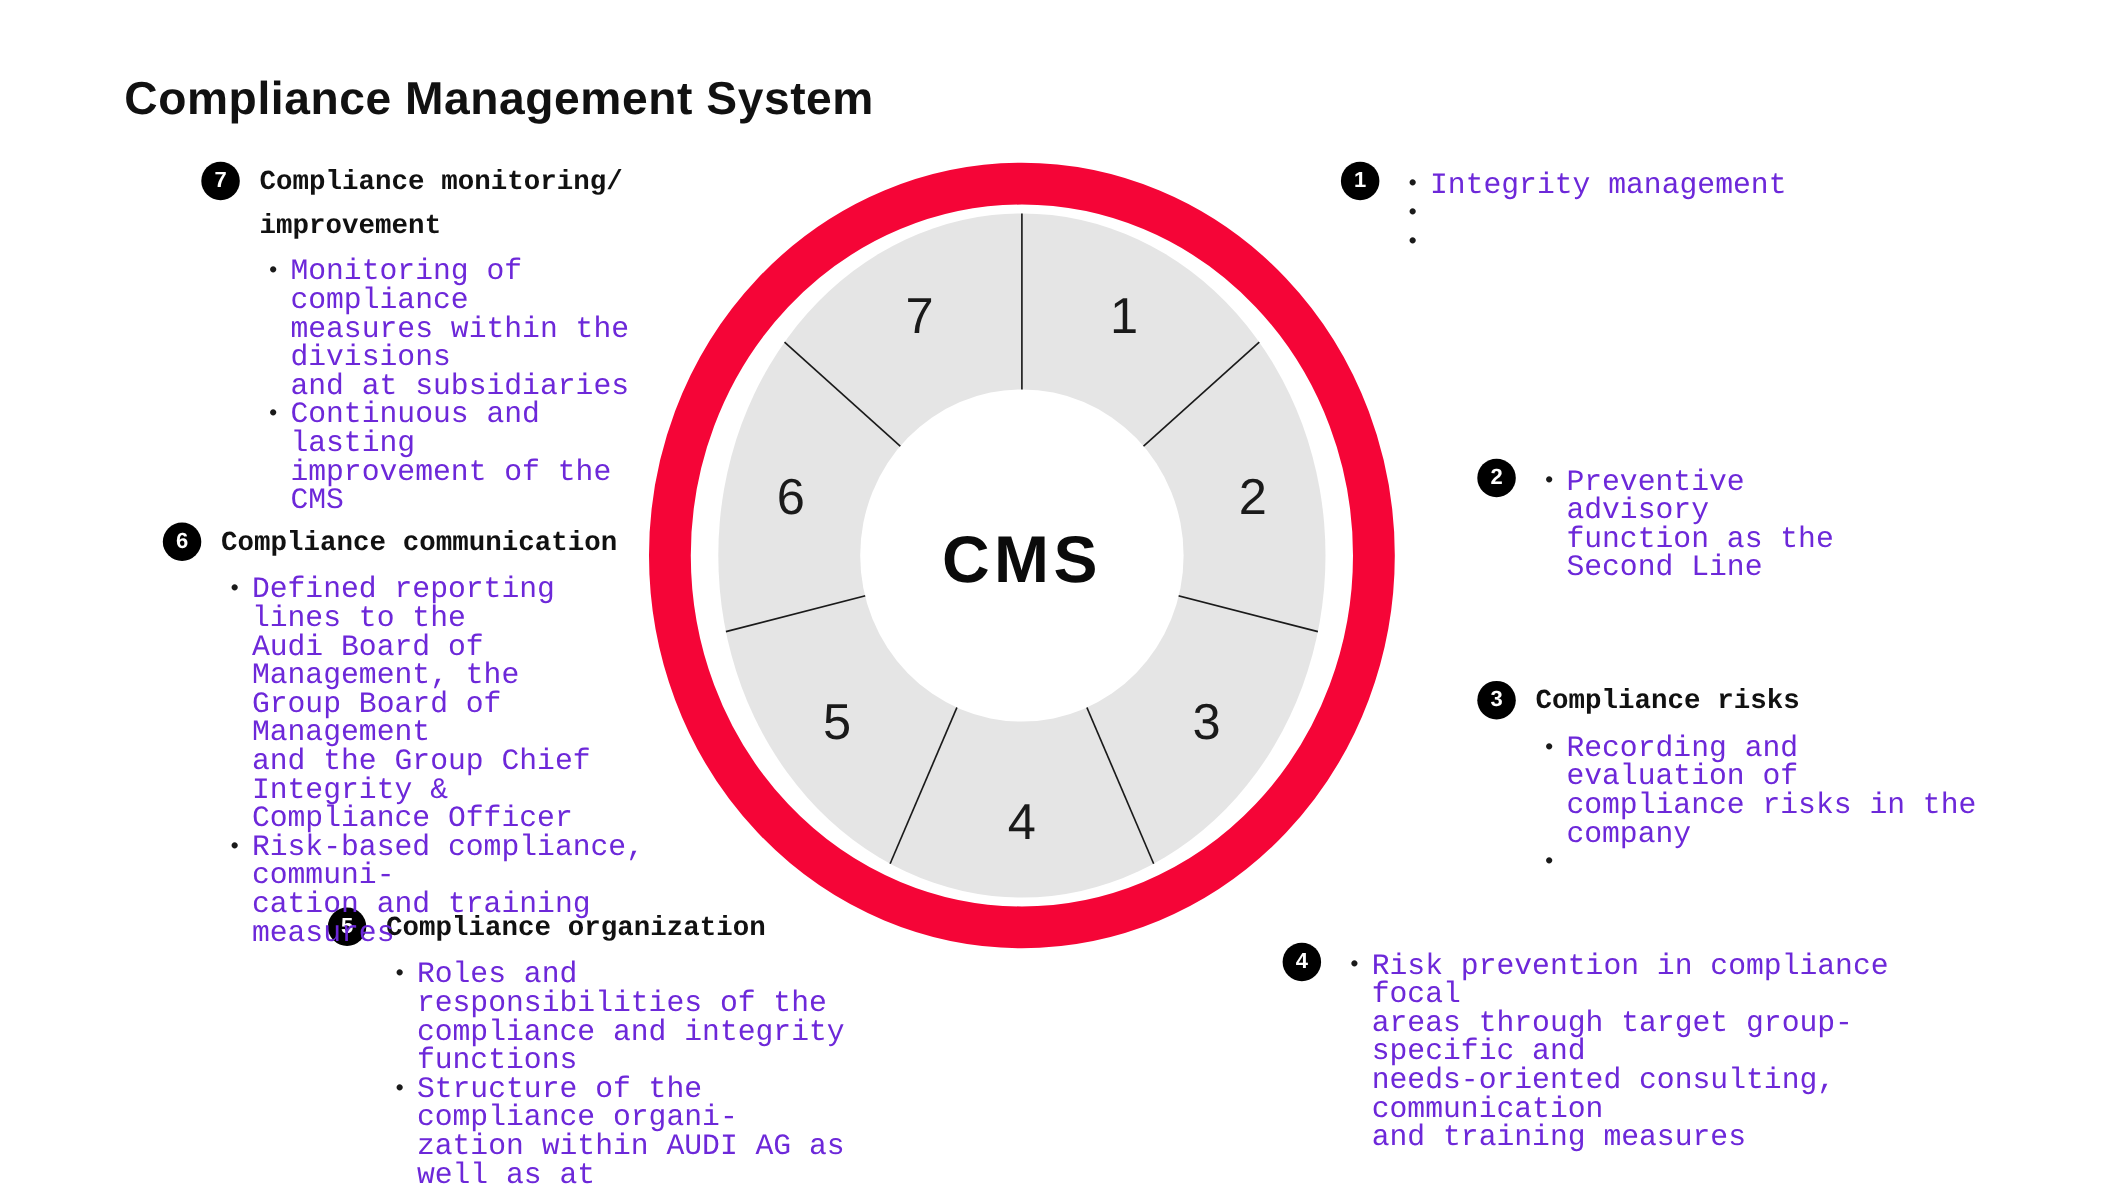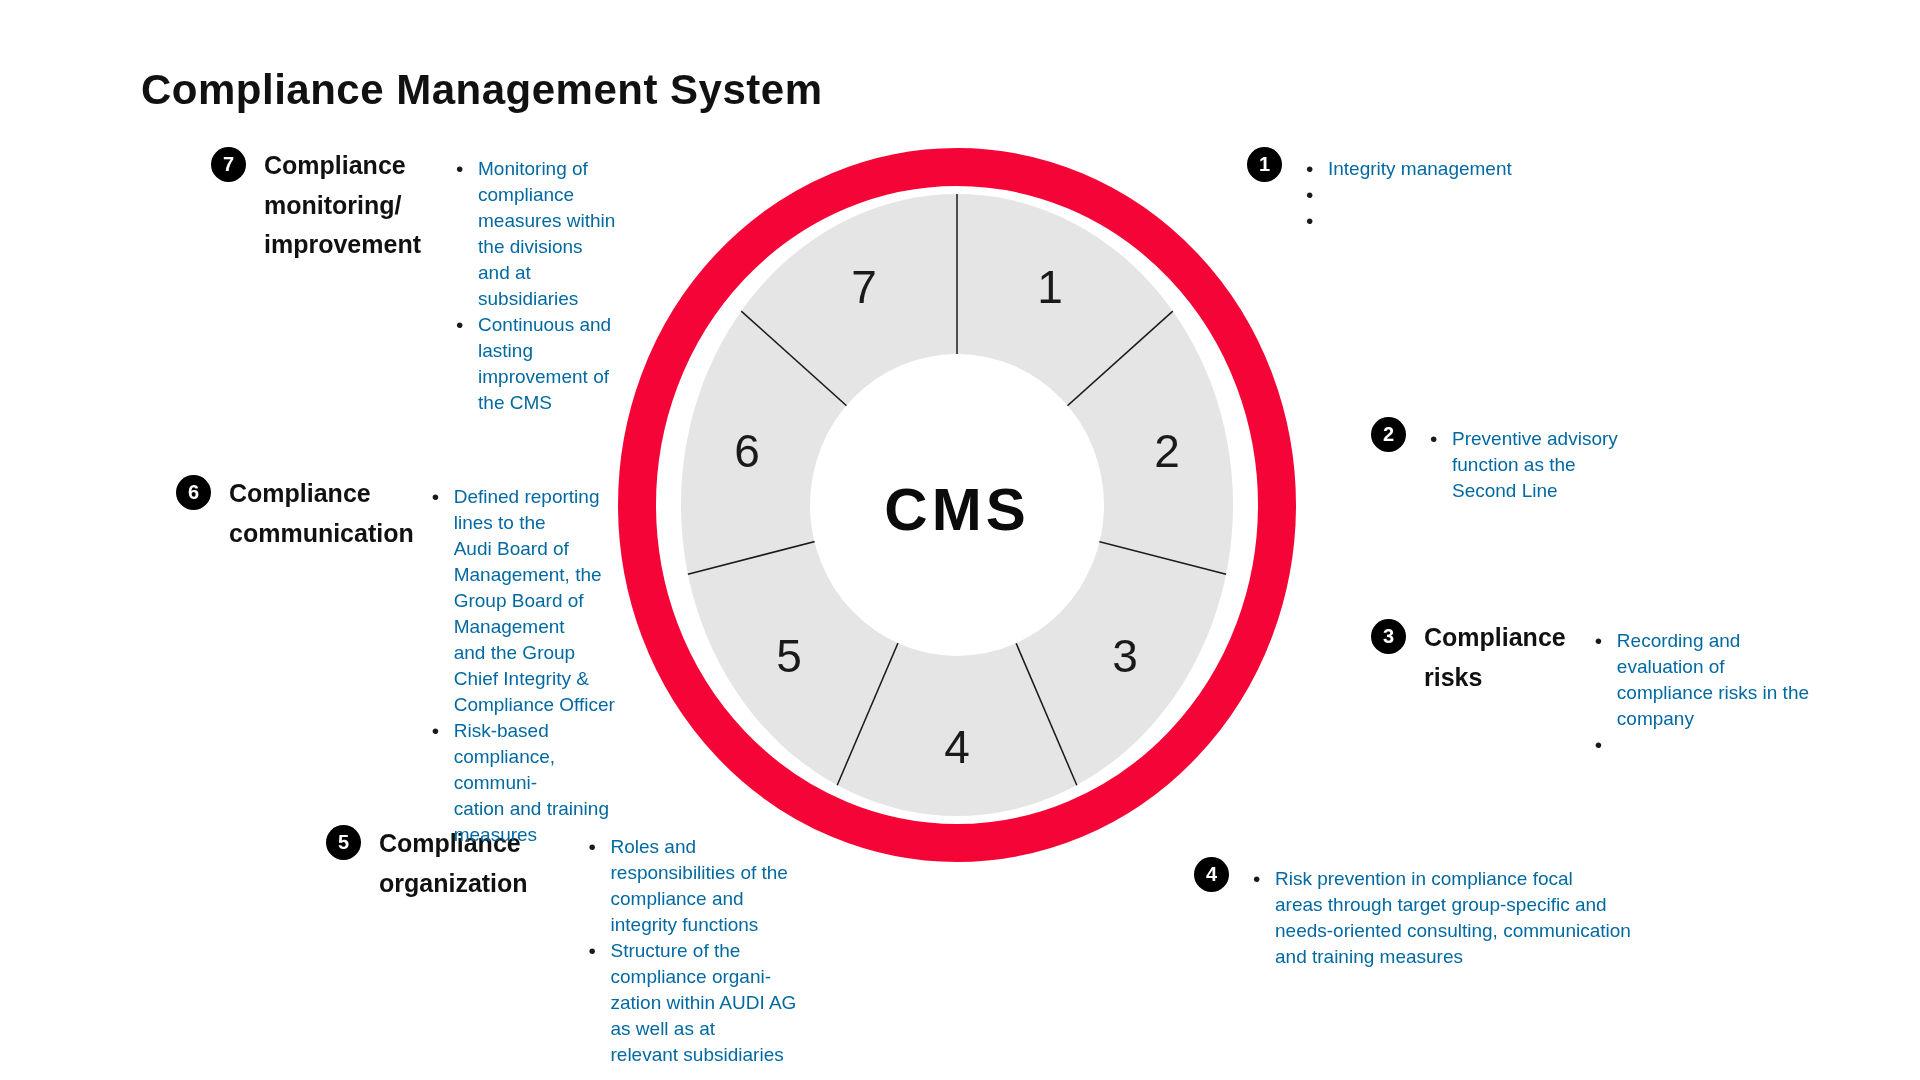--- a/index.html
+++ b/index.html
@@ -4,52 +4,52 @@
 <style>
   html,body{margin:0;padding:0;}
   body{
     width:1920px;height:1080px;
     background:#ffffff;
     font-family:"Liberation Sans","DejaVu Sans",sans-serif;
     color:#1a1a1a;
     overflow:hidden;
     position:relative;
   }
-  .canvas{position:absolute;inset:0;width:1684px;height:1080px;margin-left:28px;}
+  .canvas{position:absolute;inset:0;width:1684px;height:1080px;}
   .page-title{
     position:absolute;left:113px;top:38px;
     font-size:42px;font-weight:700;letter-spacing:.5px;color:#111;
     white-space:pre;
   }
   .block{
     position:absolute;
     display:flex;align-items:flex-start;gap:18px;
   }
   .badge{
     flex:0 0 auto;
     width:35px;height:35px;border-radius:50%;
     background:#000;color:#fff;
     font-size:20px;font-weight:700;
     display:flex;align-items:center;justify-content:center;
     margin-top:1px;
   }
-  .content{display:flex;flex-direction:row;}
+  .content{display:flex;flex-direction:column;font-family:Liberation Mono, monospace;}
   .heading{
     margin:0;
     font-size:25px;font-weight:700;color:#111;
     line-height:1.58;white-space:pre-line;
   }
   .bullets{margin-top:10px;display:flex;flex-direction:column;padding-left:6px;}
   .bullet{display:flex;align-items:flex-start;}
   .dot{
     flex:0 0 22px;width:22px;
     font-size:21px;line-height:26px;color:#1a1a1a;
   }
   .btxt{
-    font-size:19px;line-height:26px;color:#0369a1;
+    font-size:27px;line-height:26px;color:#6d28d9;
     white-space:pre-line;
   }
   .wheel-svg{position:absolute;left:549px;top:110px;}
   .seg-num{
     font-family:"Liberation Sans","DejaVu Sans",sans-serif;
     font-size:46px;font-weight:400;fill:#1a1a1a;
   }
   .cms-label{
     font-family:"Liberation Sans","DejaVu Sans",sans-serif;
     font-size:60px;font-weight:700;letter-spacing:4px;fill:#0b0b0b;

